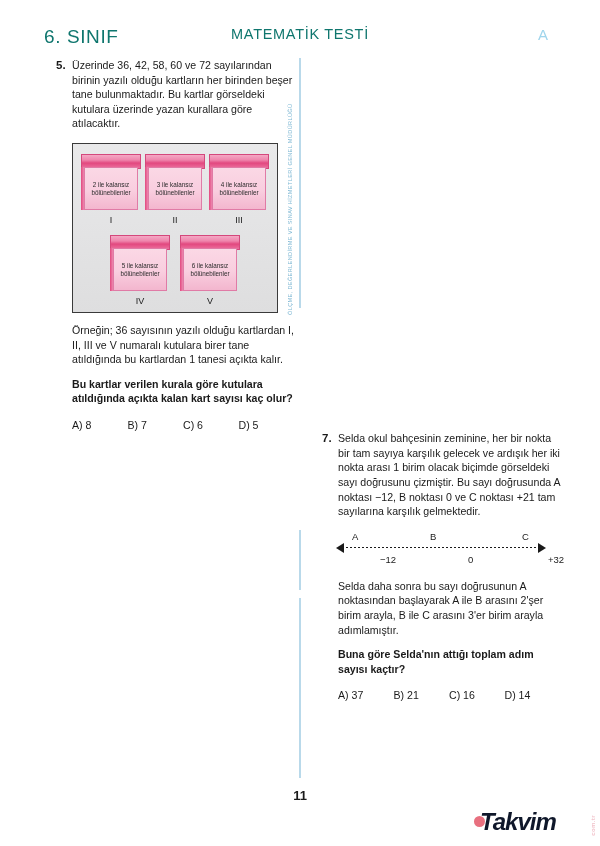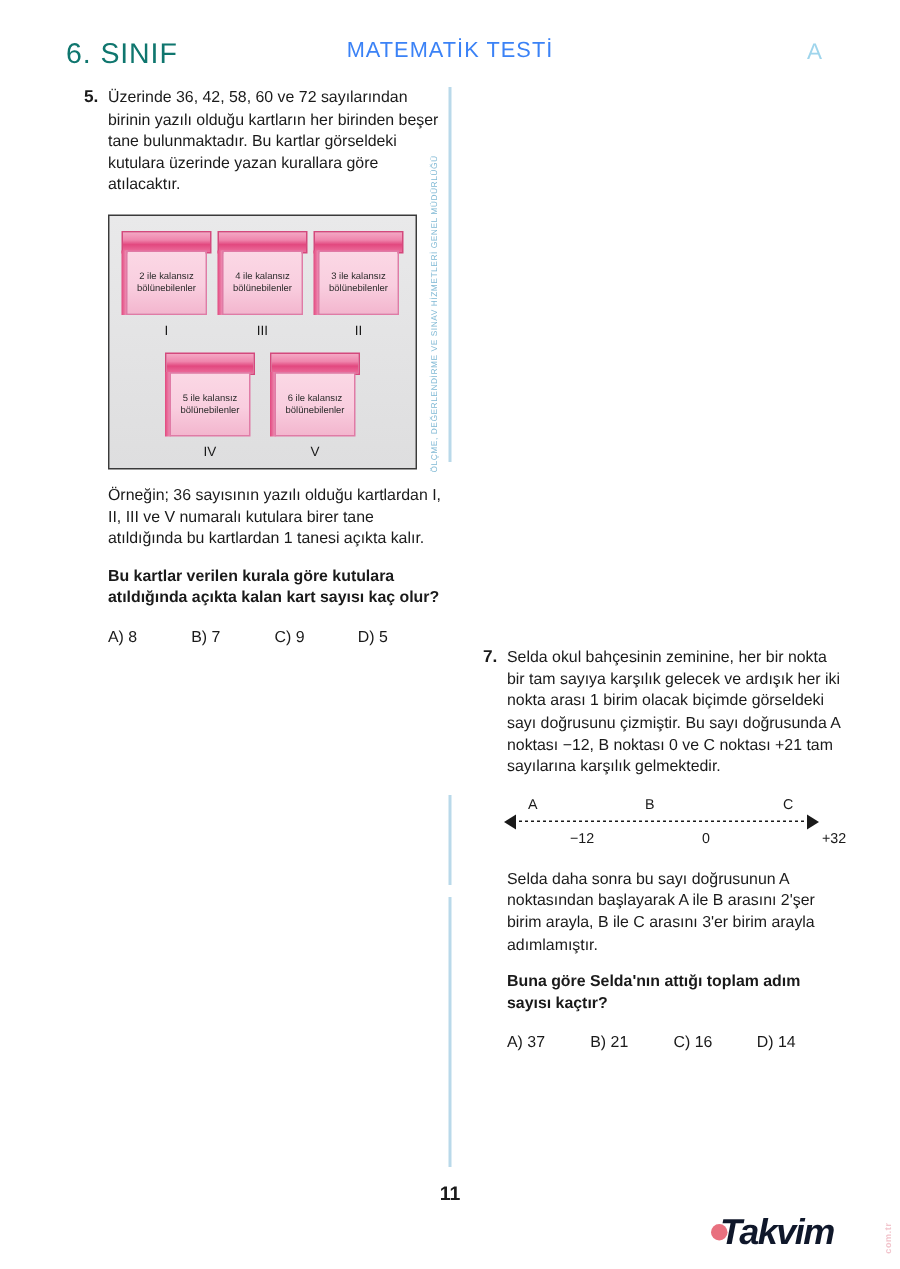--- a/index.html
+++ b/index.html
@@ -34,21 +34,21 @@
     font-weight: 400;
   }
   .hdr-center {
     position: absolute;
     left: 0;
     top: 0;
     width: 600px;
     text-align: center;
     font-size: 14.5px;
     letter-spacing: 0.7px;
-    color: #3b82f6;
+    color: #0f766e;
     font-weight: 400;
   }
   .hdr-right {
     position: absolute;
     right: 52px;
     top: 0;
     font-size: 15px;
     color: #9fd5ec;
     font-weight: 400;
   }
@@ -317,34 +317,34 @@
             <span class="box-label">2 ile kalansız bölünebilenler</span>
           </div>
         </div>
         <div class="roman">I</div>
       </div>
       <div class="box-cell">
         <div class="box">
           <div class="box-lid"></div>
           <div class="box-side"></div>
           <div class="box-body">
-            <span class="box-label">4 ile kalansız bölünebilenler</span>
+            <span class="box-label">3 ile kalansız bölünebilenler</span>
           </div>
         </div>
-        <div class="roman">III</div>
+        <div class="roman">II</div>
       </div>
       <div class="box-cell">
         <div class="box">
           <div class="box-lid"></div>
           <div class="box-side"></div>
           <div class="box-body">
-            <span class="box-label">3 ile kalansız bölünebilenler</span>
+            <span class="box-label">4 ile kalansız bölünebilenler</span>
           </div>
         </div>
-        <div class="roman">II</div>
+        <div class="roman">III</div>
       </div>
     </div>
 
     <div class="box-row second">
       <div class="box-cell">
         <div class="box">
           <div class="box-lid"></div>
           <div class="box-side"></div>
           <div class="box-body">
             <span class="box-label">5 ile kalansız bölünebilenler</span>
@@ -364,21 +364,21 @@
       </div>
     </div>
   </div>
 
   <p class="q-text indent" style="margin-top:10px;">Örneğin; 36 sayısının yazılı olduğu kartlardan I, II, III ve V numaralı kutulara birer tane atıldığında bu kartlardan 1 tanesi açıkta kalır.</p>
   <p class="q-text bold indent">Bu kartlar verilen kurala göre kutulara atıldığında açıkta kalan kart sayısı kaç olur?</p>
 
   <div class="opts">
     <div class="opt">A) 8</div>
     <div class="opt">B) 7</div>
-    <div class="opt">C) 9</div>
+    <div class="opt">C) 6</div>
     <div class="opt">D) 5</div>
   </div>
 </div>
 
 <div class="col col-right q" style="top:58px;">
   <div class="q-head">
     <div class="q-num">7.</div>
     <div class="q-body">
       <p class="q-text">Selda okul bahçesinin zeminine, her bir nokta bir tam sayıya karşılık gelecek ve ardışık her iki nokta arası 1 birim olacak biçimde görseldeki sayı doğrusunu çizmiştir. Bu sayı doğrusunda A noktası −12, B noktası 0 ve C noktası +21 tam sayılarına karşılık gelmektedir.</p>
     </div>

